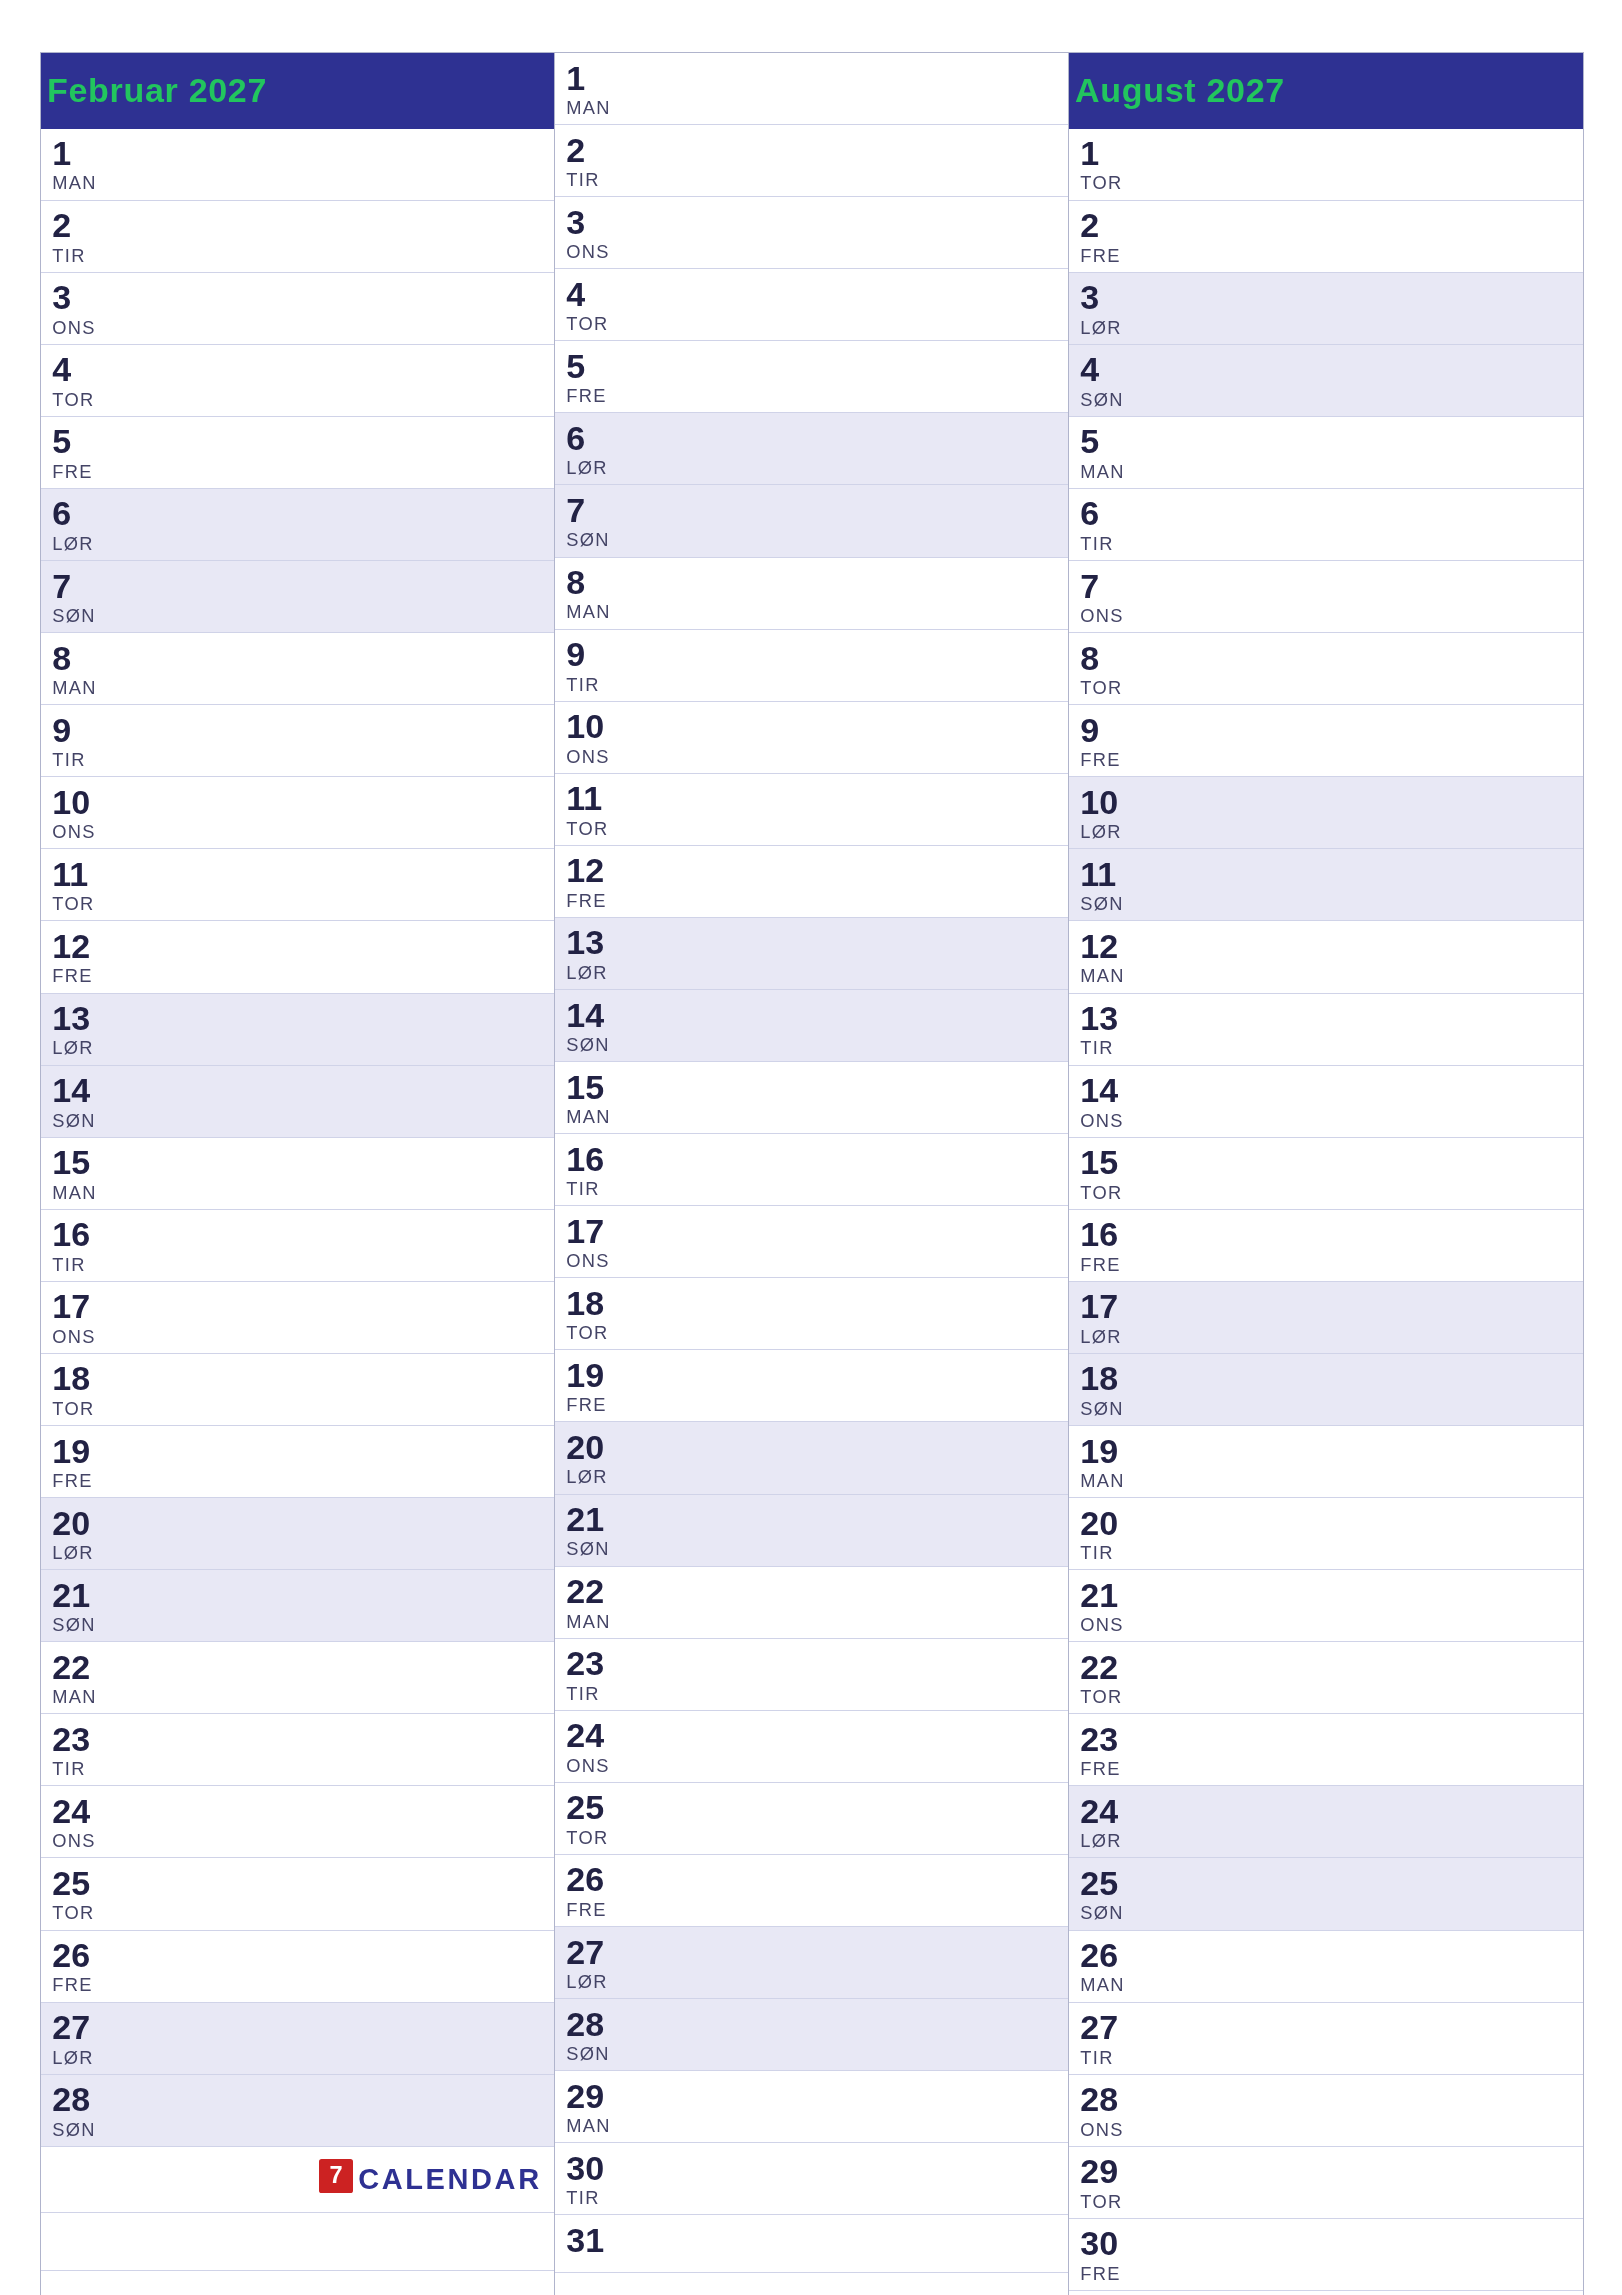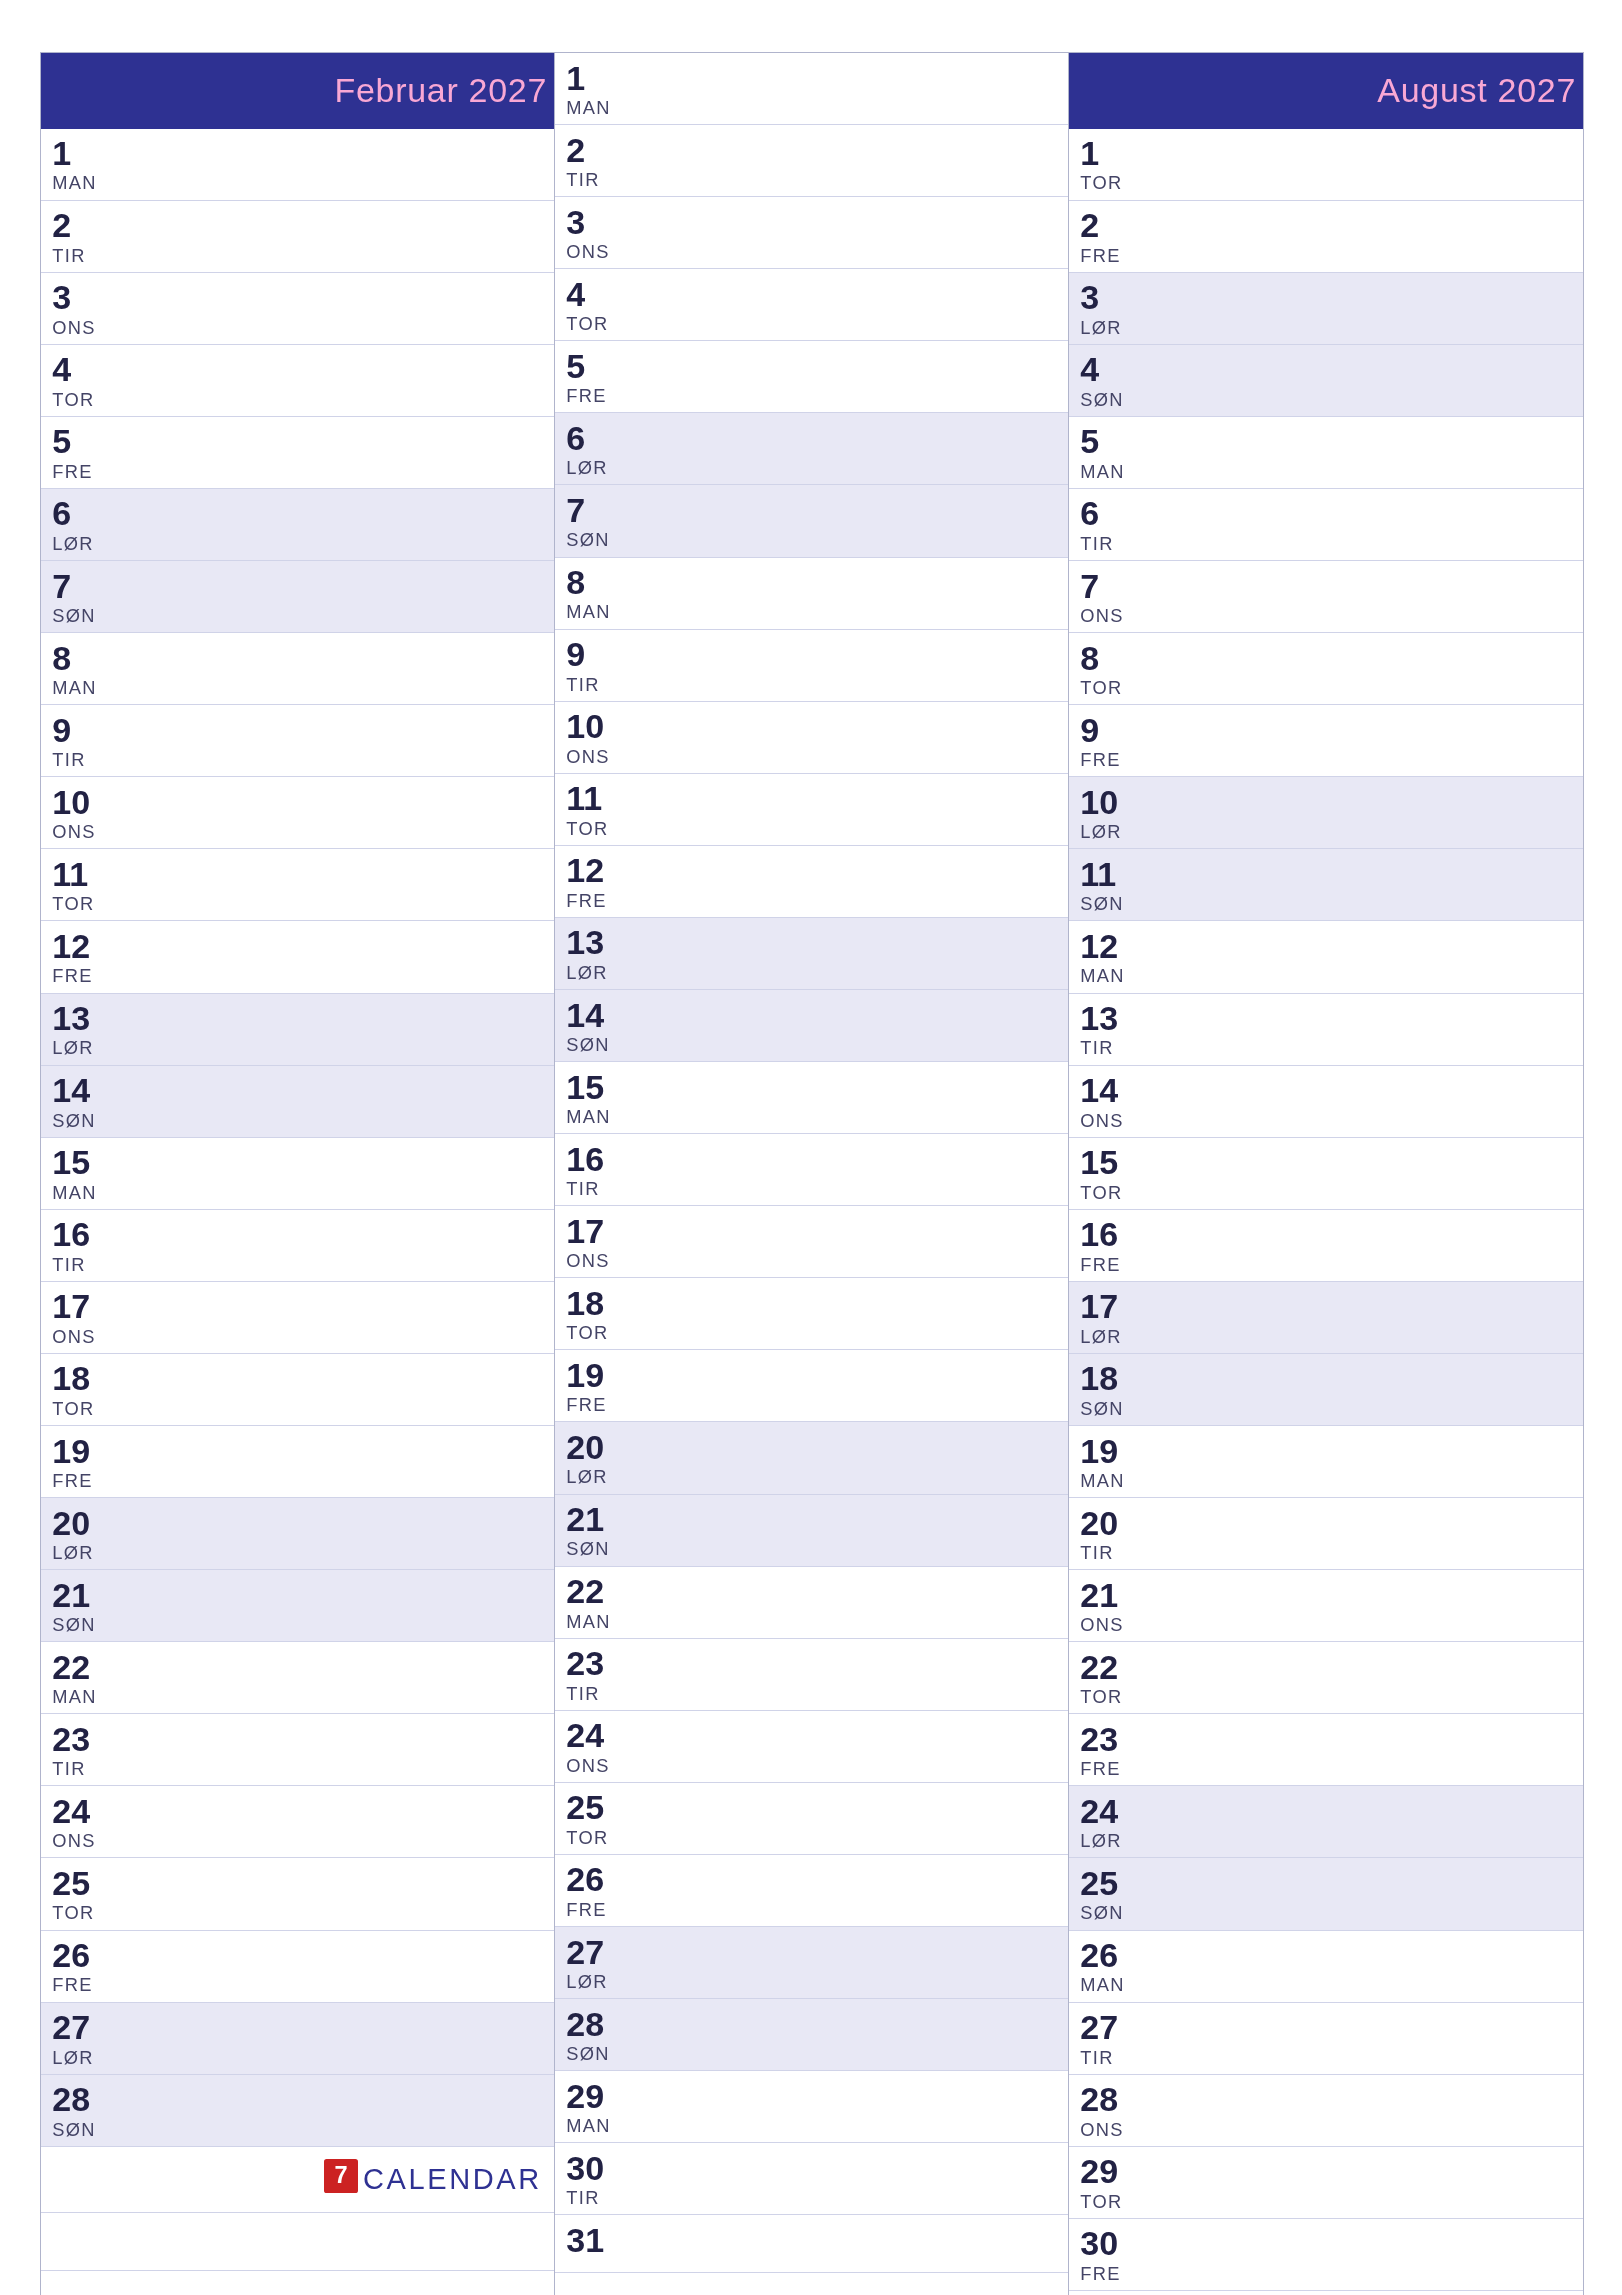--- a/index.html
+++ b/index.html
@@ -22,24 +22,24 @@
       border: 1px solid #b0b4cc;
     }
     .month-col {
       border-right: 1px solid #b0b4cc;
     }
     .month-col:last-child {
       border-right: none;
     }
     .month-header {
       background: #2e3192;
-      color: #f9a8d4;
-      text-align: right;
+      color: #22c55e;
+      text-align: left;
       font-size: 34px;
-      font-weight: normal;
+      font-weight: bold;
       padding: 18.3px 6.5px;
       letter-spacing: 0.7px;
     }
     .day-row {
       display: flex;
       flex-direction: column;
       padding: 6.5px 11.8px 5.2px 11.8px;
       border-bottom: 0.7px solid #d0d3e8;
       min-height: 58px;
     }
@@ -71,21 +71,21 @@
       background: #ffffff;
     }
     .logo-icon {
       color: #cc2222;
       font-size: 34px;
       font-weight: bold;
       margin-right: 5.2px;
     }
     .logo-text {
       font-size: 29px;
-      font-weight: normal;
+      font-weight: bold;
       color: #2e3192;
       letter-spacing: 2.6px;
     }
     .filler-row {
       min-height: 58px;
       border-bottom: 0.7px solid #d0d3e8;
       background: #ffffff;
     }
   </style>
 </head>

